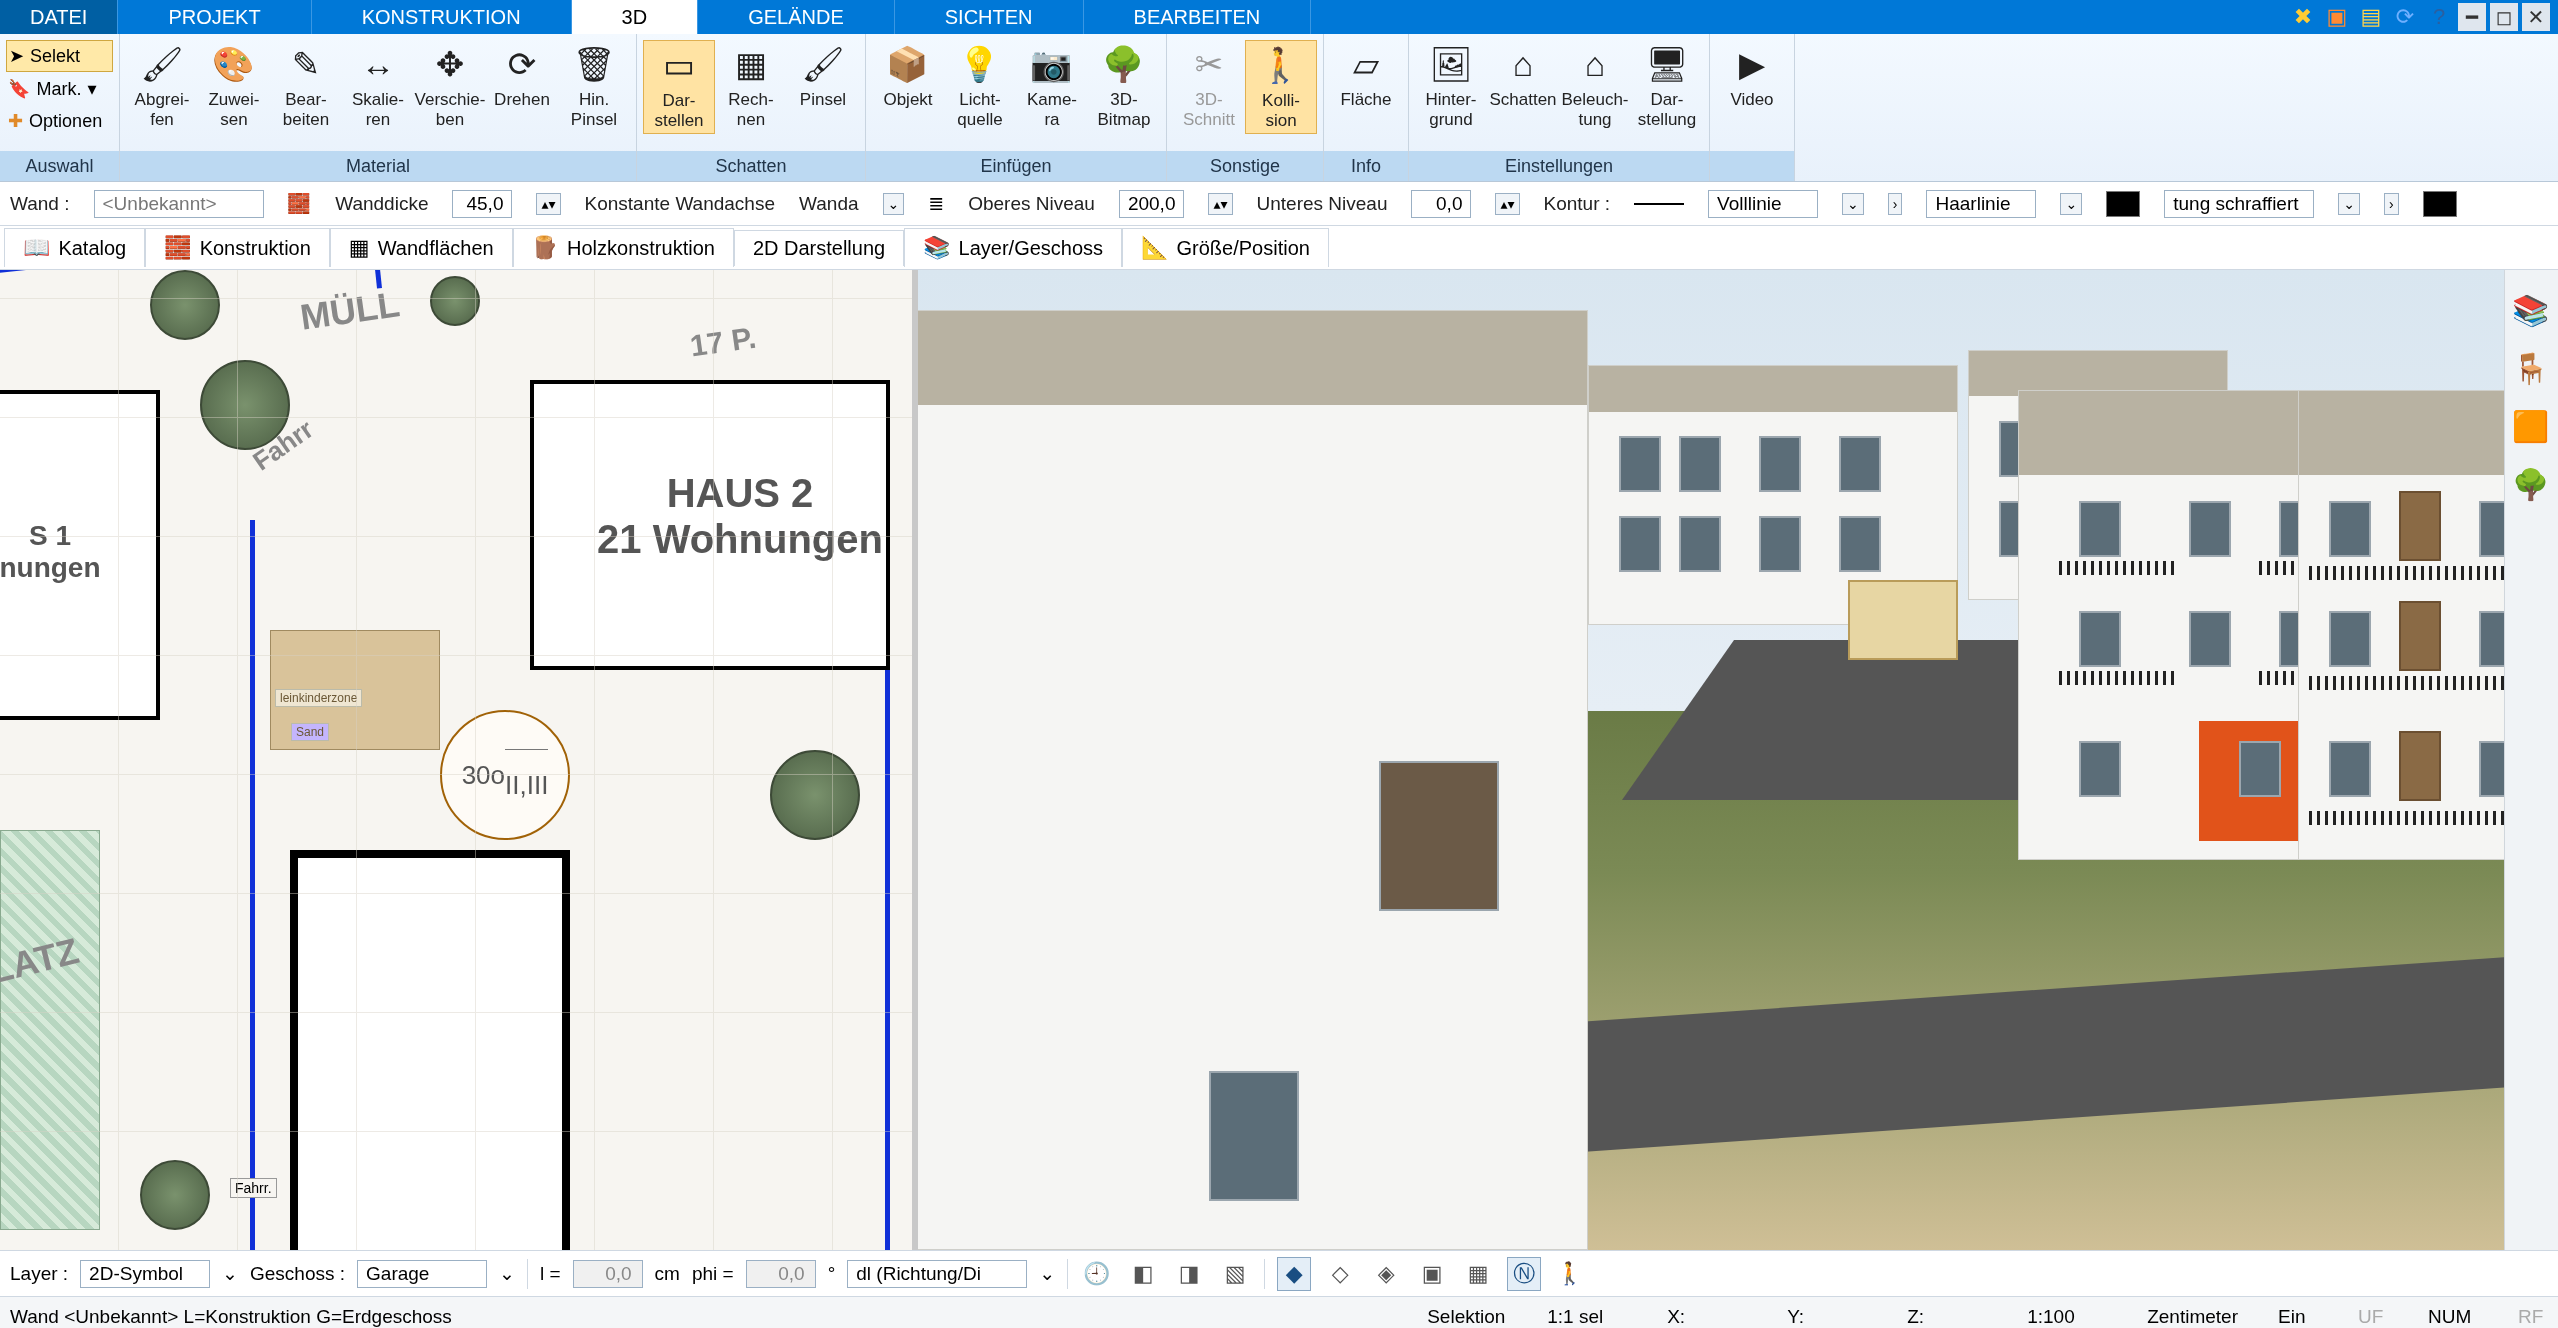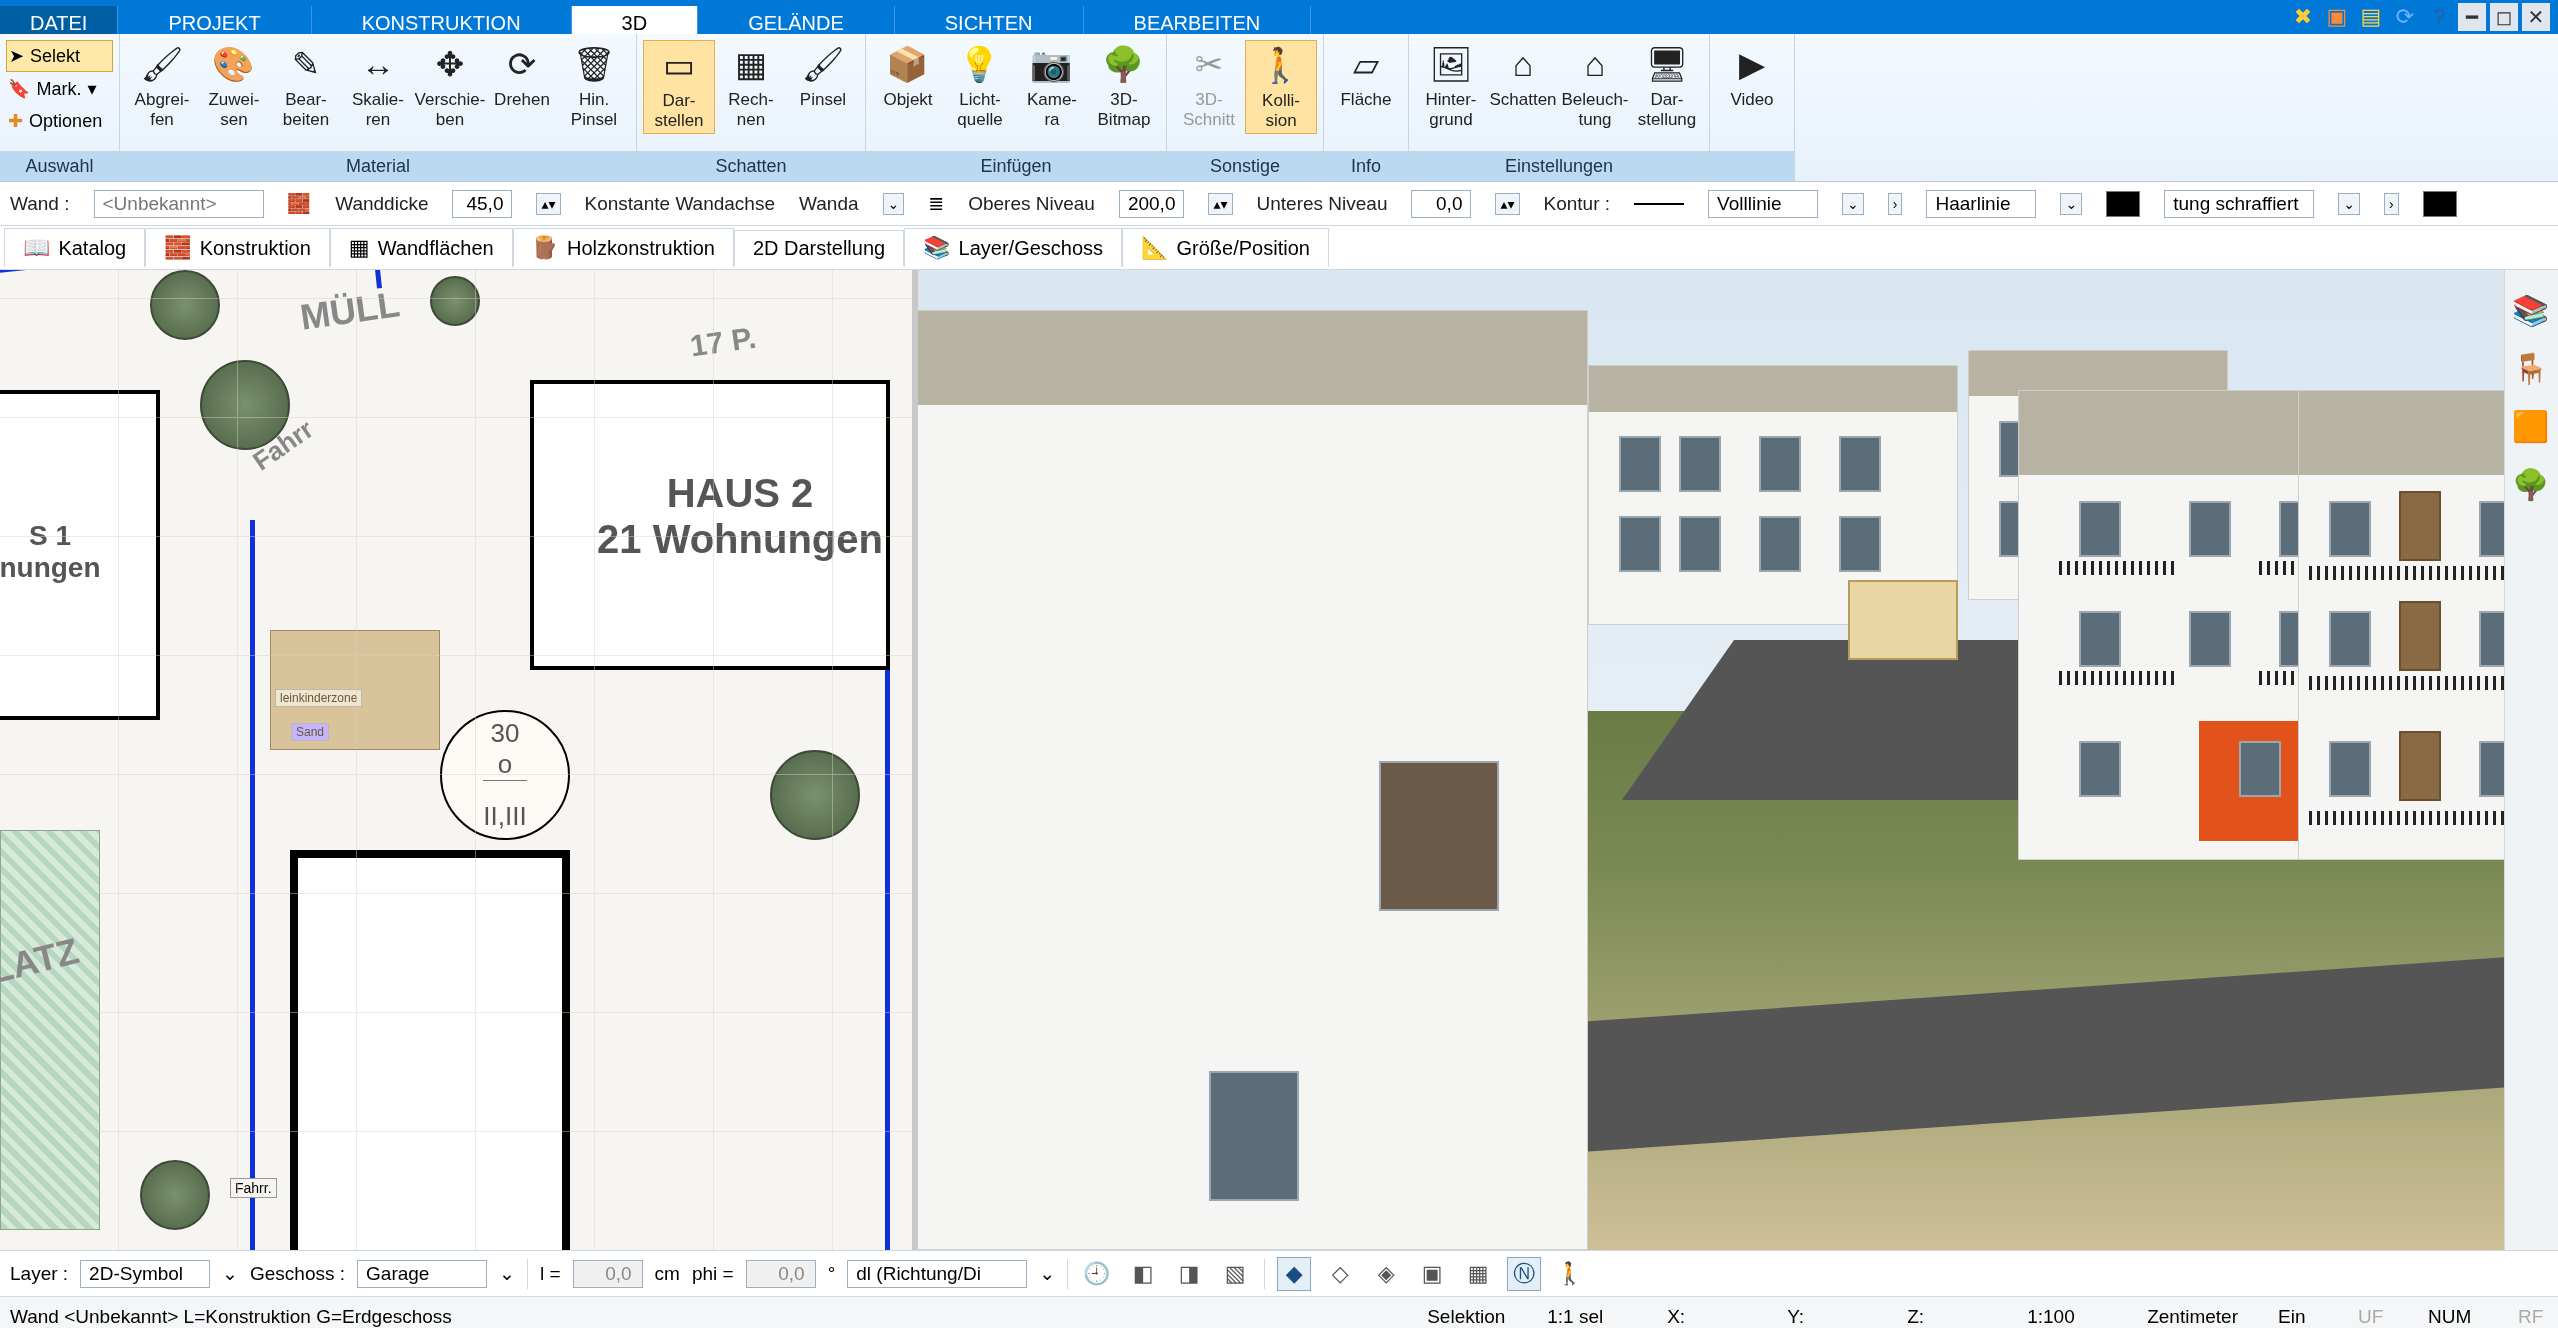--- a/index.html
+++ b/index.html
@@ -1,20 +1,20 @@
 <!DOCTYPE html>
 <html><head>
 <meta charset="utf-8">
 <style>
   * { box-sizing: border-box; margin: 0; padding: 0; font-family: "Segoe UI", Tahoma, sans-serif; }
   html, body { width: 2558px; height: 1328px; overflow: hidden; background: #fff; font-size: 20px; }
 
   
   .menu-tabs { display: flex; height: 34px; background: #0078d7; color: #fff; align-items: stretch; }
-  .menu-tabs .tab { padding: 6px 50px; font-size: 20px; cursor: pointer; border-right: 1px solid #3a97e3; margin-top: 6px; }
+  .menu-tabs .tab { padding: 6px 50px; font-size: 20px; cursor: pointer; border-right: 1px solid #3a97e3; }
   .menu-tabs .tab.datei { background: #005fa3; padding: 6px 30px; }
   .menu-tabs .tab.active { background: #fff; color: #000; }
   .menu-tabs .spacer { flex: 1; }
   .menu-tabs .win-btns { display: flex; align-items: center; gap: 4px; padding-right: 8px; }
   .menu-tabs .win-btns .wbtn { width: 28px; height: 28px; display: flex; align-items: center; justify-content: center; font-size: 20px; cursor: pointer; }
   .menu-tabs .win-btns .icon { width: 30px; height: 30px; display:flex;align-items:center;justify-content:center;font-size:22px; }
 
   
   .ribbon { display: flex; height: 148px; background: linear-gradient(#f3f9ff, #e8f1fb); border-bottom: 1px solid #b8c8d8; }
   .ribbon-group { display: flex; flex-direction: column; border-right: 1px solid #c8d4e0; }
@@ -48,21 +48,21 @@
   .pane3d { flex: 1; position: relative; background: linear-gradient(#d9e6f0 0%, #e6eef5 45%, #e6eef5 45.1%, #cdd7c6 100%); overflow:hidden;}
   .sidetools { width: 54px; background:#f0f3f6; display:flex; flex-direction:column; align-items:center; gap:18px; padding-top:20px; border-left:1px solid #d0d6dc;}
   .sidetools .st { width:40px; height:40px; display:flex; align-items:center; justify-content:center; font-size:30px; cursor:pointer; color:#555;}
 
   
   .pane2d .bluepoly { position:absolute; border:5px solid #1030d8; }
   .pane2d .plot { position:absolute; border:1px solid #666; }
   .pane2d .tree { position:absolute; width:70px; height:70px; border-radius:50%; background:radial-gradient(#7a926d,#4c5f44); border:2px solid #3d4a37;}
   .pane2d .house { position:absolute; background:#fff; border:4px solid #000;}
   .pane2d .houseLabel { position:absolute; text-align:center; font-size:40px; font-weight:600; color:#555; line-height:1.15;}
-  .pane2d .circle { position:absolute; width:130px; height:130px; border:2px solid #000000; border-radius:50%; background:#fffdf8cc; display:flex; flex-direction:column; align-items:center; justify-content:center; font-size:26px; color:#555;}
+  .pane2d .circle { position:absolute; width:130px; height:130px; border:2px solid #a16207; border-radius:50%; background:#fffdf8cc; display:flex; flex-direction:row; align-items:center; justify-content:center; font-size:26px; color:#555;}
   .pane2d .label-rot { position:absolute; font-size:36px; font-weight:bold; color:#888; }
   .pane2d .hatch { position:absolute; background: repeating-linear-gradient(45deg,#b7d6c0 0 6px,#d6ead9 6px 12px); border:1px solid #89a98f;}
 
   
   .pane3d .ground { position:absolute; left:0; right:0; bottom:0; height:55%; background:linear-gradient(#6a7b46 0%, #7b8a55 30%, #cfbf96 100%);}
   .pane3d .road { position:absolute; background:#555; }
   .pane3d .bld { position:absolute; background:#f5f5f3; border:1px solid #cfcfca; }
   .pane3d .bld .roof { position:absolute; left:0; right:0; top:0; height:18%; background:#b8b2a2;}
   .pane3d .win { position:absolute; width:42px; height:56px; background:#5b6d78; border:2px solid #9ba6ae;}
   .pane3d .door { position:absolute; width:42px; height:70px; background:#8a6a45; border:2px solid #6b4f31;}

